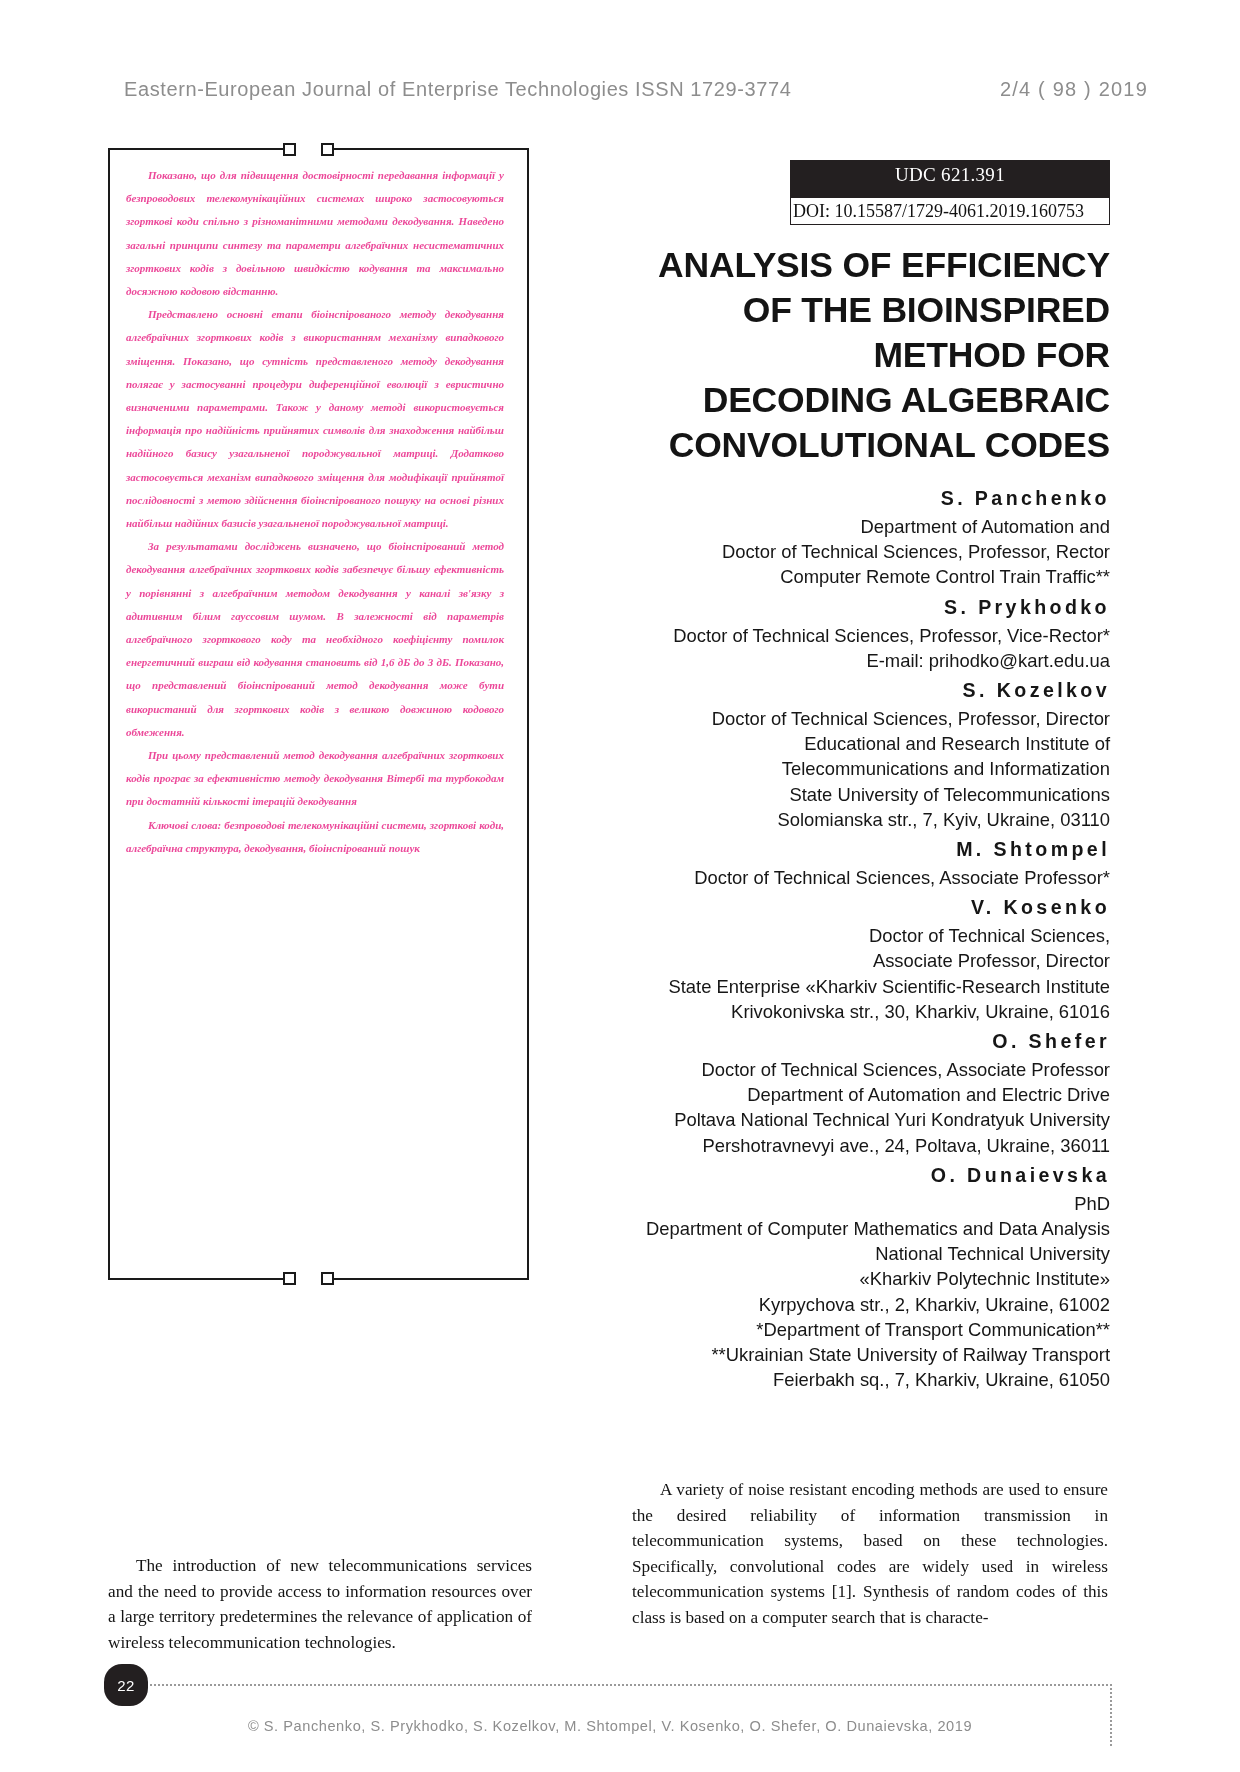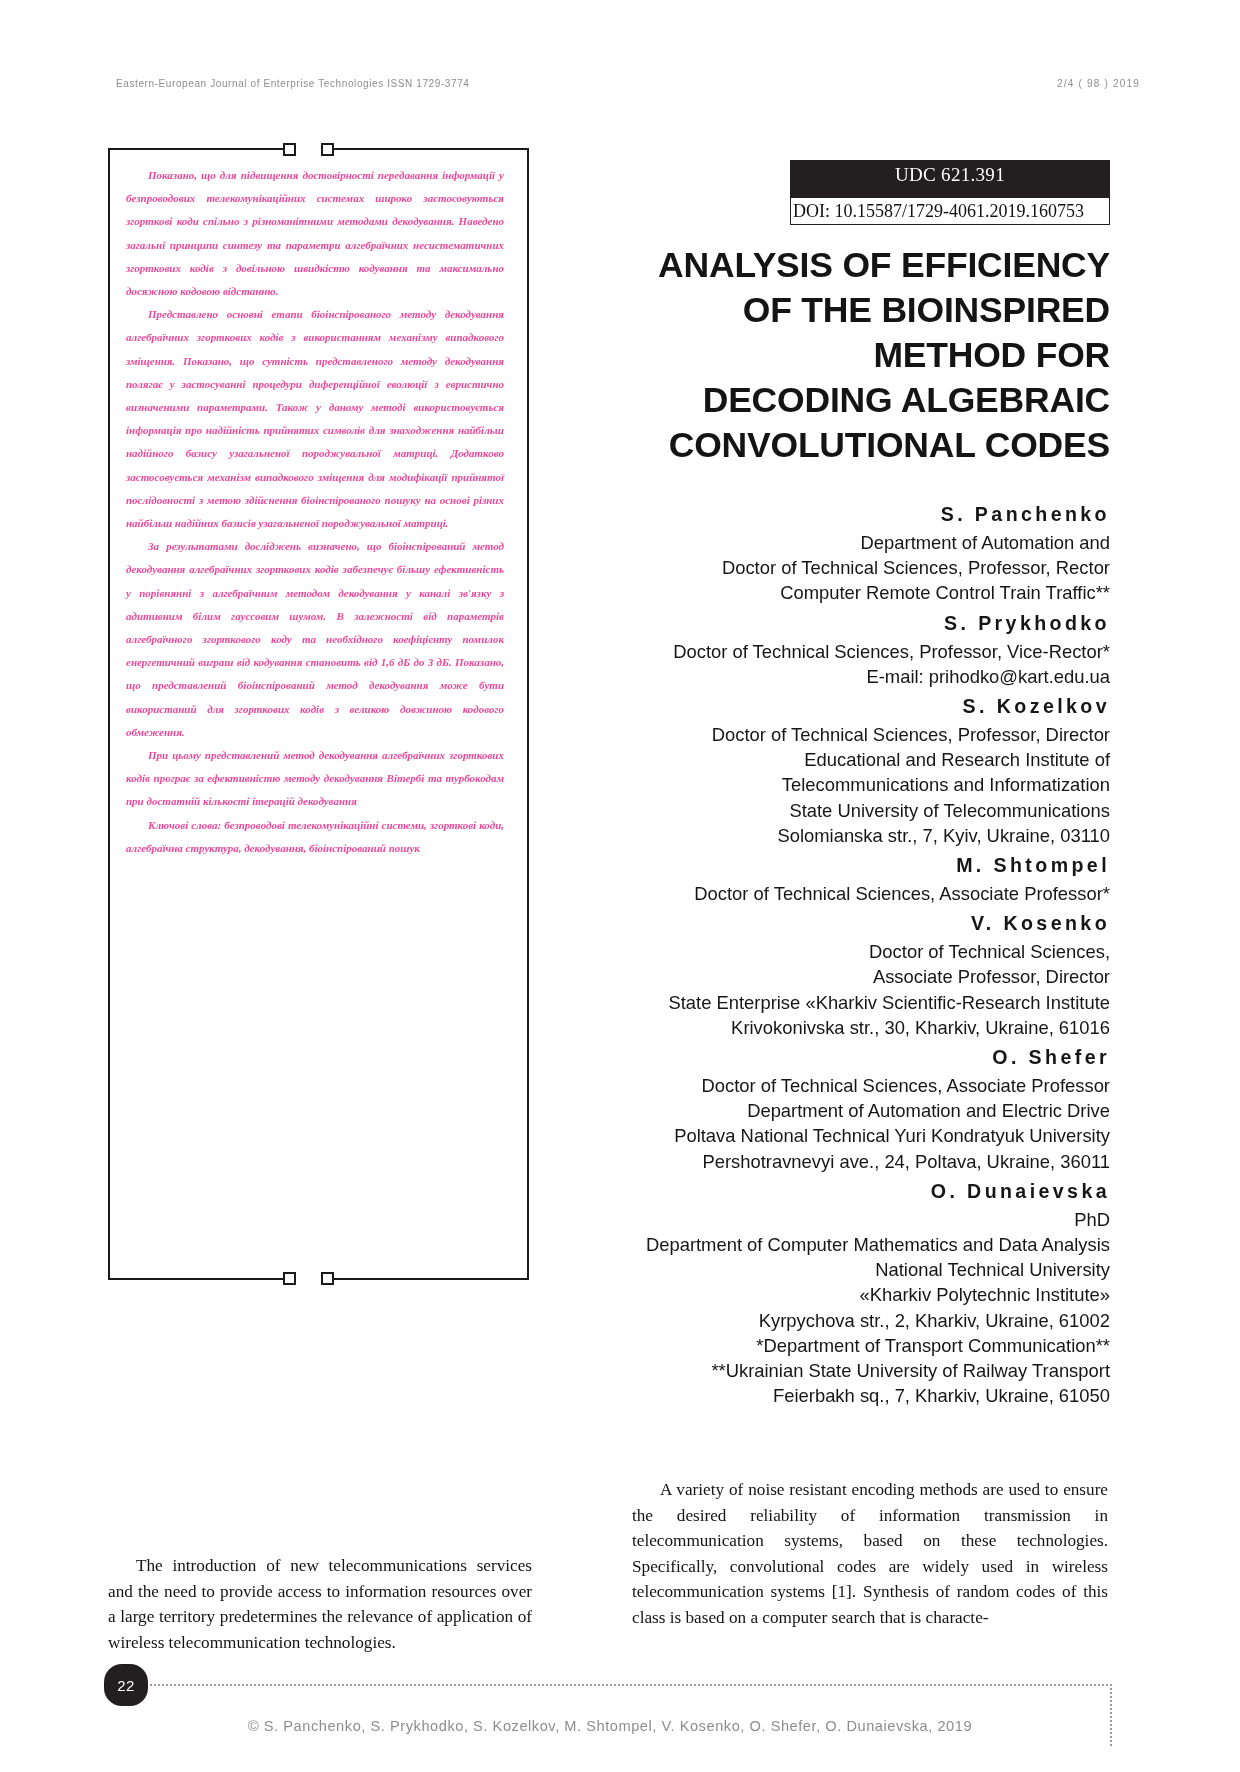--- a/index.html
+++ b/index.html
@@ -17,28 +17,28 @@
   }
 
   .page {
     position: absolute;
     inset: 0;
   }
 
   
   .running-head {
     position: absolute;
-    left: 116px;
+    left: 124px;
     top: 78px;
     width: 1024px;
     display: flex;
     justify-content: space-between;
     align-items: baseline;
     font-family: "Liberation Sans", sans-serif;
-    font-size: 10px;
+    font-size: 20px;
     letter-spacing: 0.6px;
     color: #8d8d8d;
     text-align: center;
   }
   .running-head-right { letter-spacing: 1.2px; }
 
   
   .abstract-frame {
     position: absolute;
     left: 108px;
@@ -136,21 +136,20 @@
   .authors {
     position: absolute;
     left: 540px;
     top: 481px;
     width: 570px;
     text-align: right;
     font-family: "Liberation Sans", sans-serif;
     font-size: 18.4px;
     line-height: 25.2px;
     color: #161616;
-    margin-top: 16px;
   }
   .author-name {
     font-weight: bold;
     font-size: 19.6px;
     letter-spacing: 3.4px;
     line-height: 31px;
     padding-top: 2px;
   }
   .author-line { white-space: nowrap; }
 

